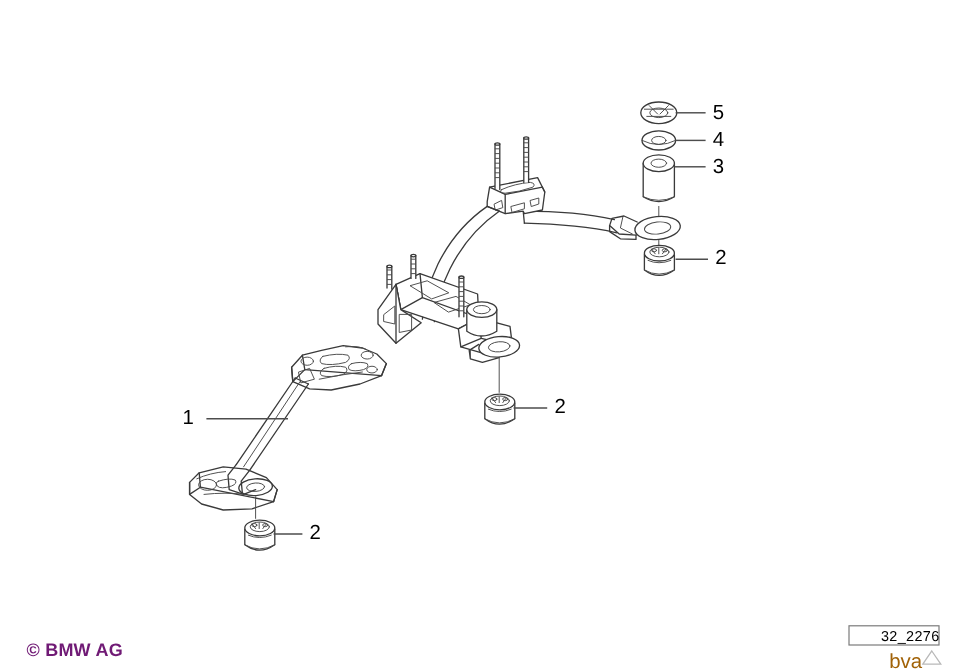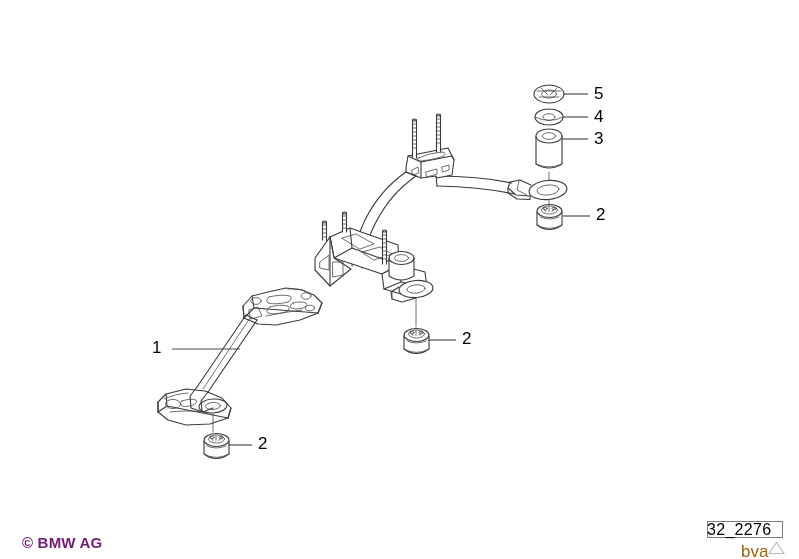--- a/index.html
+++ b/index.html
@@ -56,23 +56,23 @@
     box-sizing: border-box;
     background: #ffffff;
   }
   #diagram-code {
     position: absolute;
     left: 707px;
     top: 522px;
     width: 76px;
     height: 16px;
     line-height: 16px;
-    text-align: left;
+    text-align: right;
     font-family: "Liberation Sans", sans-serif;
-    font-size: 16px;
+    font-size: 12px;
     color: #000000;
     letter-spacing: 0.3px;
   }
   #producer-code {
     position: absolute;
     left: 741px;
     top: 542px;
     font-family: Liberation Sans, sans-serif;
     font-size: 17px;
     color: #a16207;

